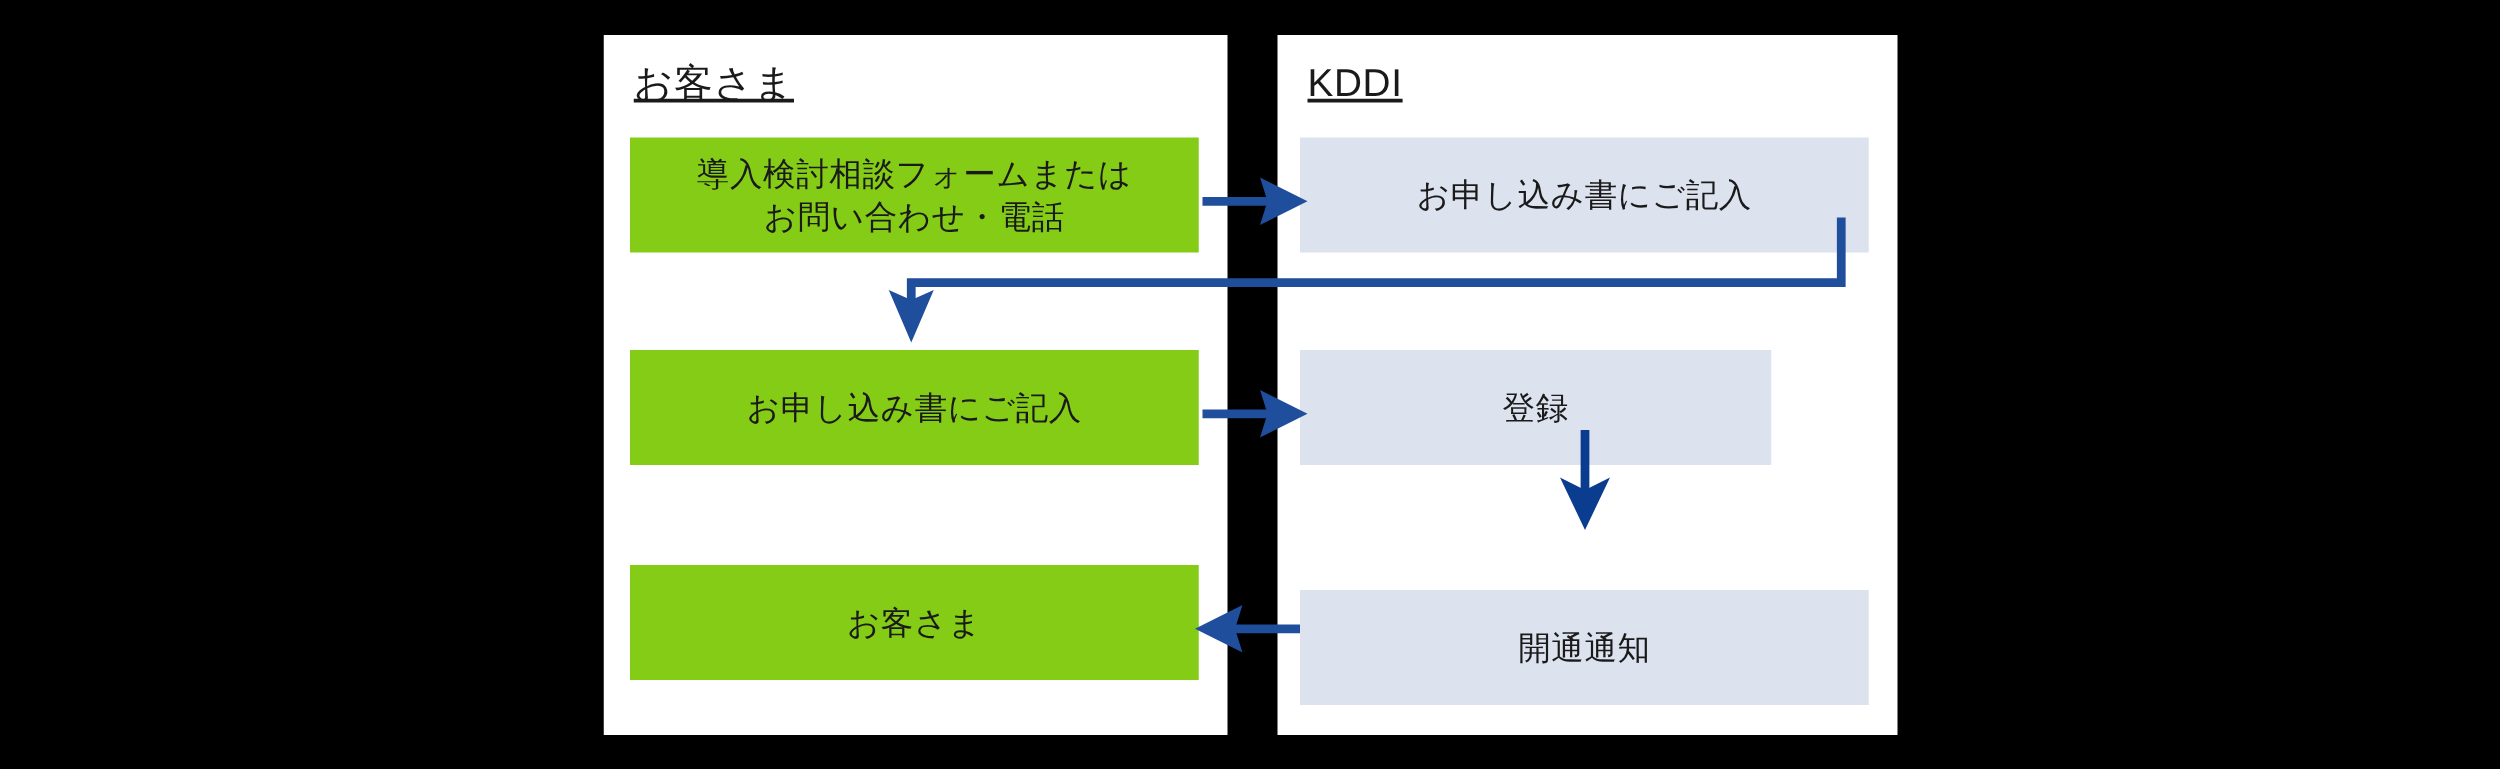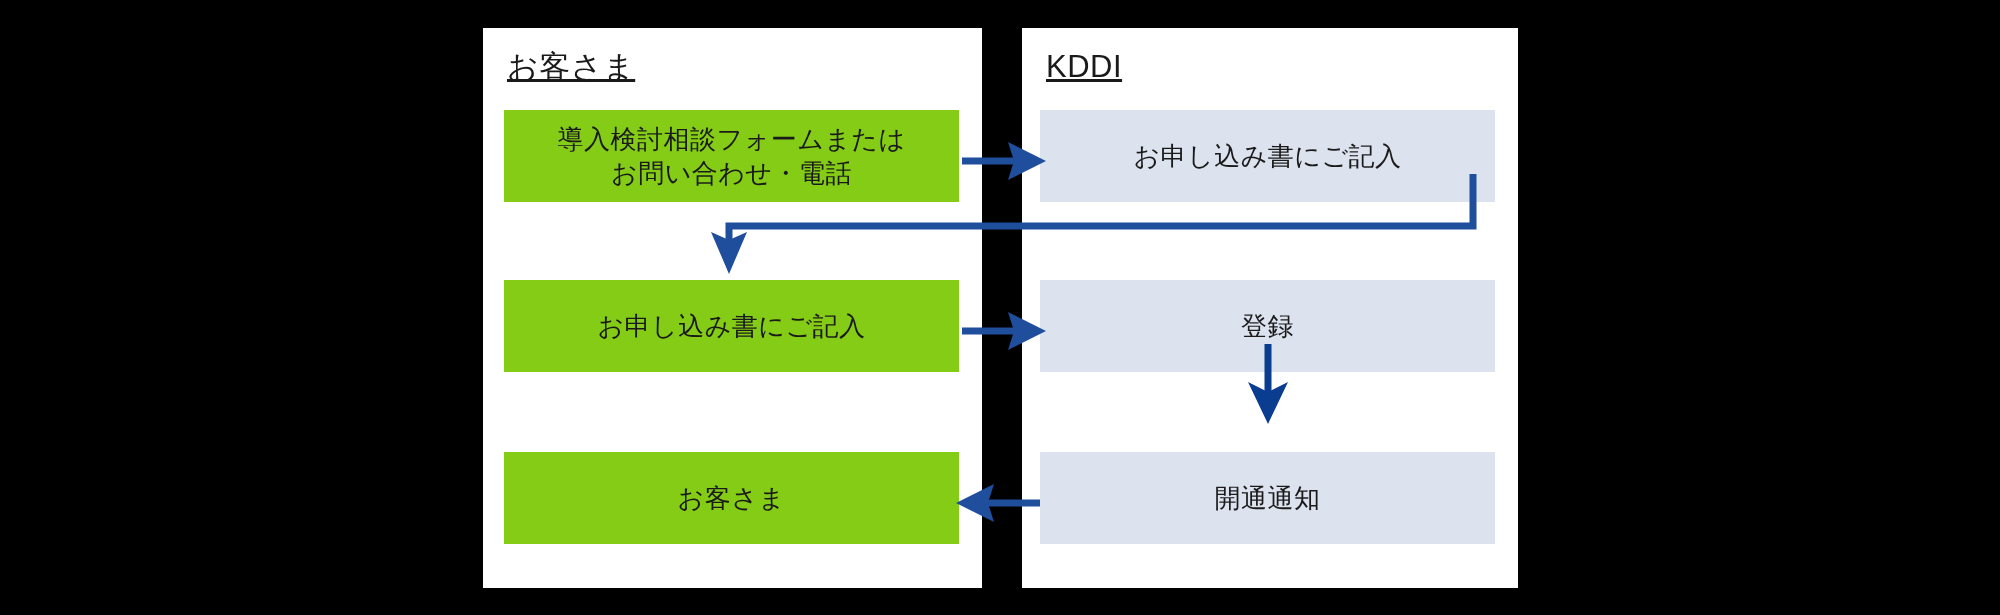--- a/index.html
+++ b/index.html
@@ -56,22 +56,22 @@
   .pbox.cust { background: #84cc16; }
   .pbox.kddi { background: #DCE2EE; }
 
   
   .cust-b1 { left: 21px;  top: 82px;  width: 455px; height: 92px; }
   .cust-b2 { left: 21px;  top: 252px; width: 455px; height: 92px; }
   .cust-b3 { left: 21px;  top: 424px; width: 455px; height: 92px; }
 
   
   .kddi-b1 { left: 18px;  top: 82px;  width: 455px; height: 92px; }
-  .kddi-b2 { left: 18px;  top: 252px; width: 455px; height: 92px; }
-  .kddi-b3 { left: 18px;  top: 424px; width: 455px; height: 92px; }
+  .kddi-b2 { left: 18px;  top: 252px; width: 377px; height: 92px; }
+  .kddi-b3 { left: 18px;  top: 444px; width: 455px; height: 92px; }
 
   
   #links {
     position: absolute;
     left: 0; top: 0;
     width: 2000px;
     height: 615px;
     pointer-events: none;
   }
 </style>

